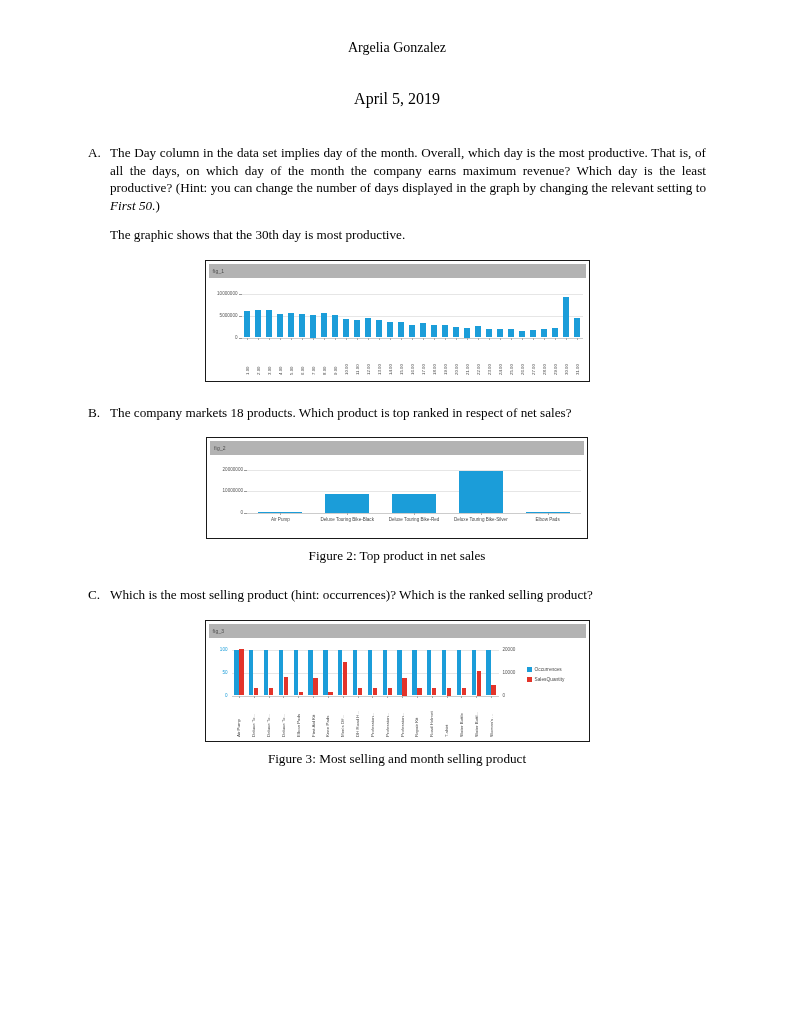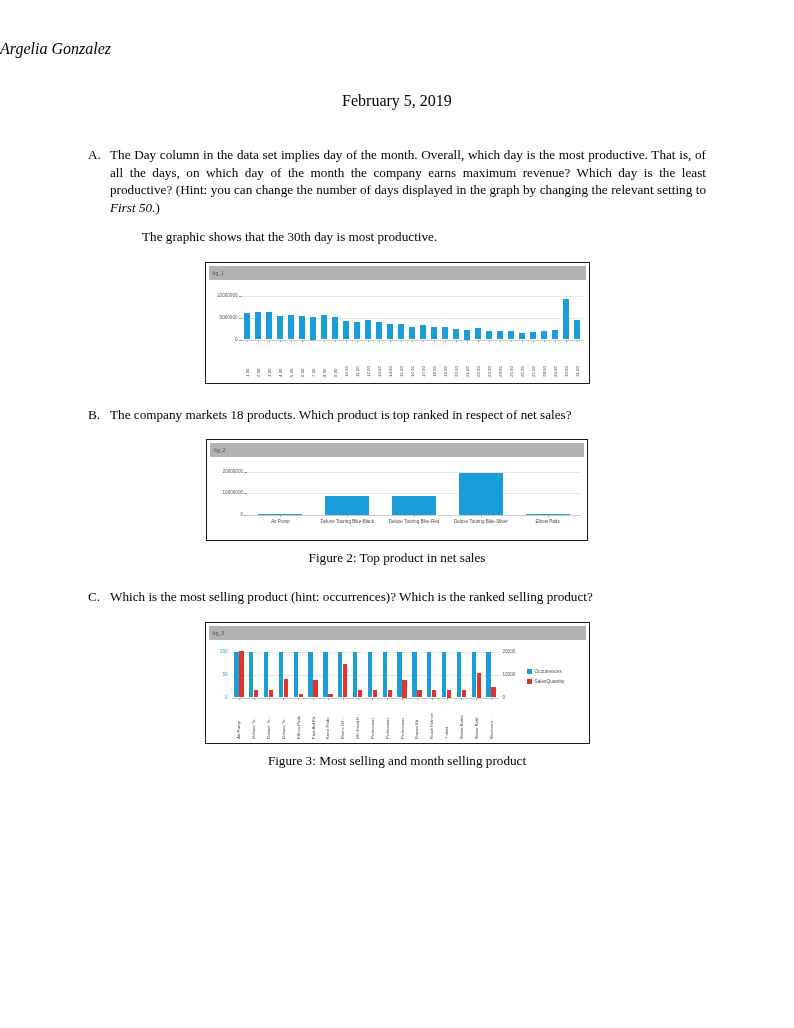--- a/index.html
+++ b/index.html
@@ -12,36 +12,36 @@
     overflow: hidden;
   }
   .page { width:794px; height:1028px; position:relative; }
 
   .doc-title {
     text-align:center;
     font-size: 25px;
     margin-top: 128px;
     letter-spacing: 0.2px;
   }
-  .doc-author { font-size:16px; margin-top:40px;font-style:italic; }
+  .doc-author { text-align:center; font-size:14px; margin-top:40px; }
   .doc-date { text-align:center; font-size:16px; margin-top:34px; }
 
   .body-wrap { margin: 36px 88px 0 88px; }
 
   .item { display:flex; align-items:flex-start; margin-top:14px; }
   .item-label { width:22px; flex:0 0 22px; font-size:13.2px; line-height:17.5px; }
   .item-body { flex:1; }
   .item-text {
     font-size:13.2px; line-height:17.5px;
     text-align: justify;
     text-align-last: left;
     margin:0;
     hyphens:none;
   }
-  .item-text.answer { margin-top:12px;margin-left:32px; }
+  .item-text.answer { margin-top:12px; }
   .ital { font-style: italic; }
 
   
   .figure { margin-top:16px; display:flex; flex-direction:column; align-items:center; }
   .chart-box {
     border: 1px solid #1a1a1a;
     background:#ffffff;
     box-sizing:border-box;
     position:relative;
   }
@@ -89,21 +89,21 @@
   .legend-label { font-family:"Liberation Sans", sans-serif; font-size:4.8px; color:#4a4a4a; white-space:nowrap; }
 
   .caption { font-size:13.2px; margin-top:9px; text-align:center; }
 </style>
 </head>
 <body>
 
 <div class="page">
 
   <div class="doc-author">Argelia Gonzalez</div>
-  <div class="doc-date">February 5, 2019</div>
+  <div class="doc-date">April 5, 2019</div>
 
   <div class="body-wrap">
 
     <div class="item">
       <div class="item-label">A.</div>
       <div class="item-body">
         <p class="item-text"><span>The Day column in the data set implies day of the month. Overall, which day is the most productive. That is, of all the days, on which day of the month the company earns maximum revenue? Which day is the least productive? (Hint: you can change the number of days displayed in the graph by changing the relevant setting to </span><span class="ital">First 50.</span><span>)</span></p>
         <p class="item-text answer">The graphic shows that the 30th day is most productive.</p>
       </div>
     </div>

